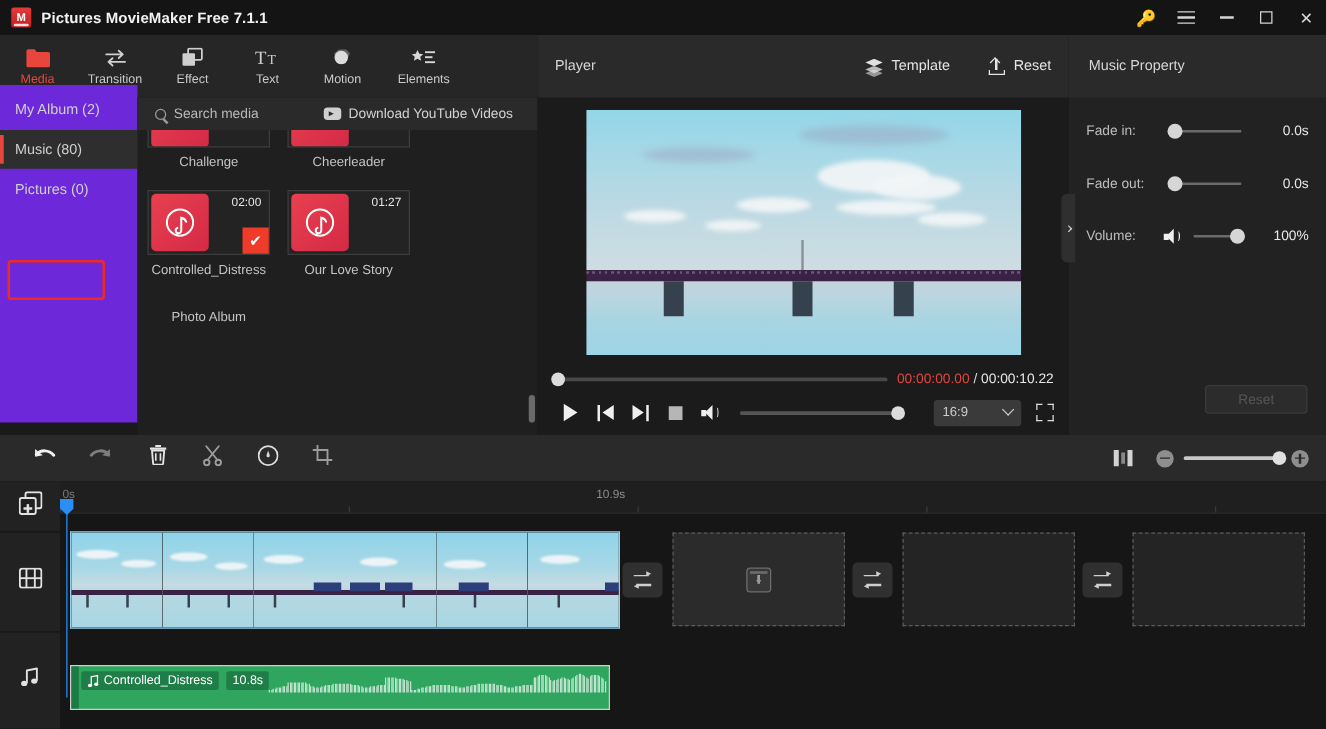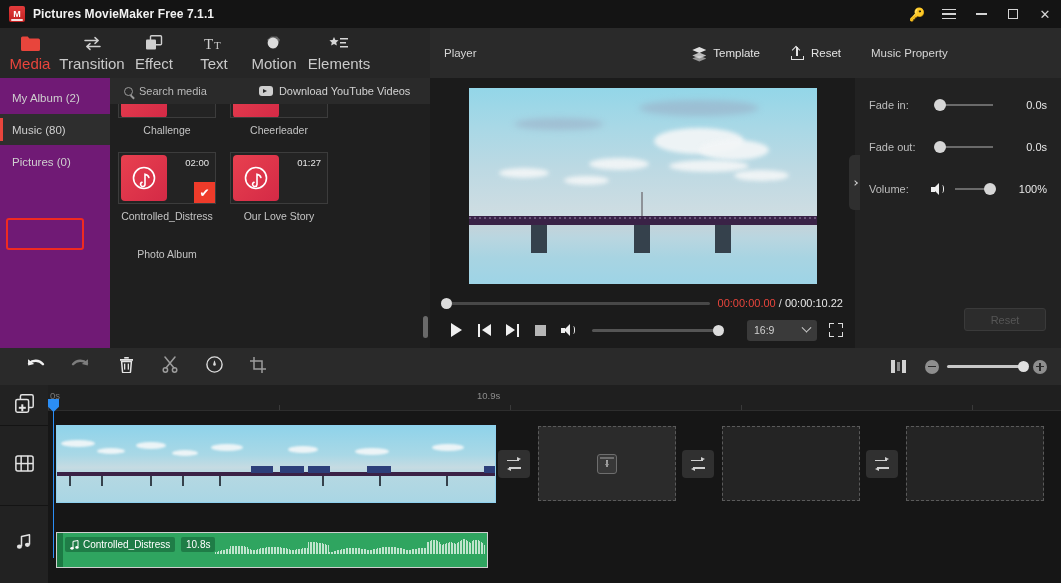--- a/index.html
+++ b/index.html
@@ -31,31 +31,31 @@
   .mn{ width:11px;height:1.4px;background:#d4d4d4;}
   .mx{ width:10px;height:10px;border:1.4px solid #d4d4d4;}
 
   
   .ribbon{
     position:absolute;left:0;top:28px;width:430px;height:50px;
     background:#262626; display:flex; align-items:center;
   }
   .rib-item{ width:60px;height:50px;display:flex;flex-direction:column;
     align-items:center;justify-content:center;gap:3px;cursor:default;}
-  .rib-item .rlabel{font-size:15px;color:#c9c9c9;}
+  .rib-item .rlabel{font-size:10px;color:#c9c9c9;}
   .rib-item.active .rlabel{color:#e8453c;}
   .rib-ico{height:18px;display:flex;align-items:center;justify-content:center;}
   .rib-item:nth-child(2){width:64px}
   .rib-item:nth-child(3){width:60px}
   .rib-item:nth-child(6){width:70px}
 
   
   .leftpanel{
-    position:absolute;left:0;top:78px;width:110px;height:270px;
-    background:#701a75;
+    position:absolute;left:0;top:68px;width:110px;height:270px;
+    background:#6d28d9;
   }
   .cat{
     height:31px; display:flex; align-items:center; padding-left:12px;
     font-size:11.5px; color:#cfcfcf; position:relative;
   }
   .cat.selected{ background:#2e2e2e; }
   .cat.selected:before{
     content:""; position:absolute;left:0;top:4px;bottom:4px;width:3px;background:#e8453c;
   }
   .cat-highlight{

